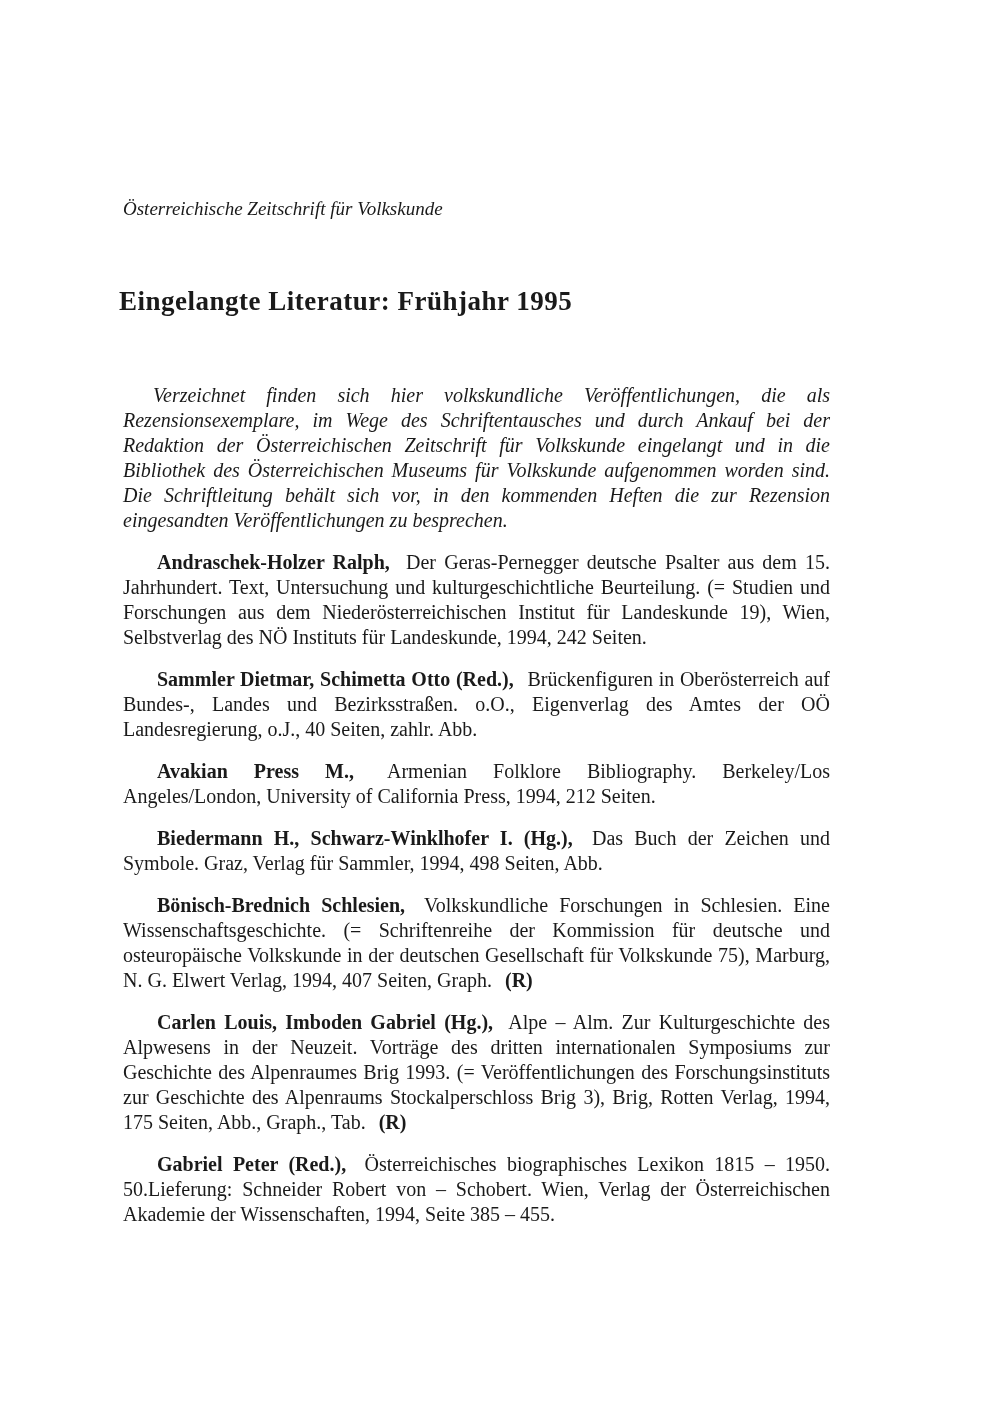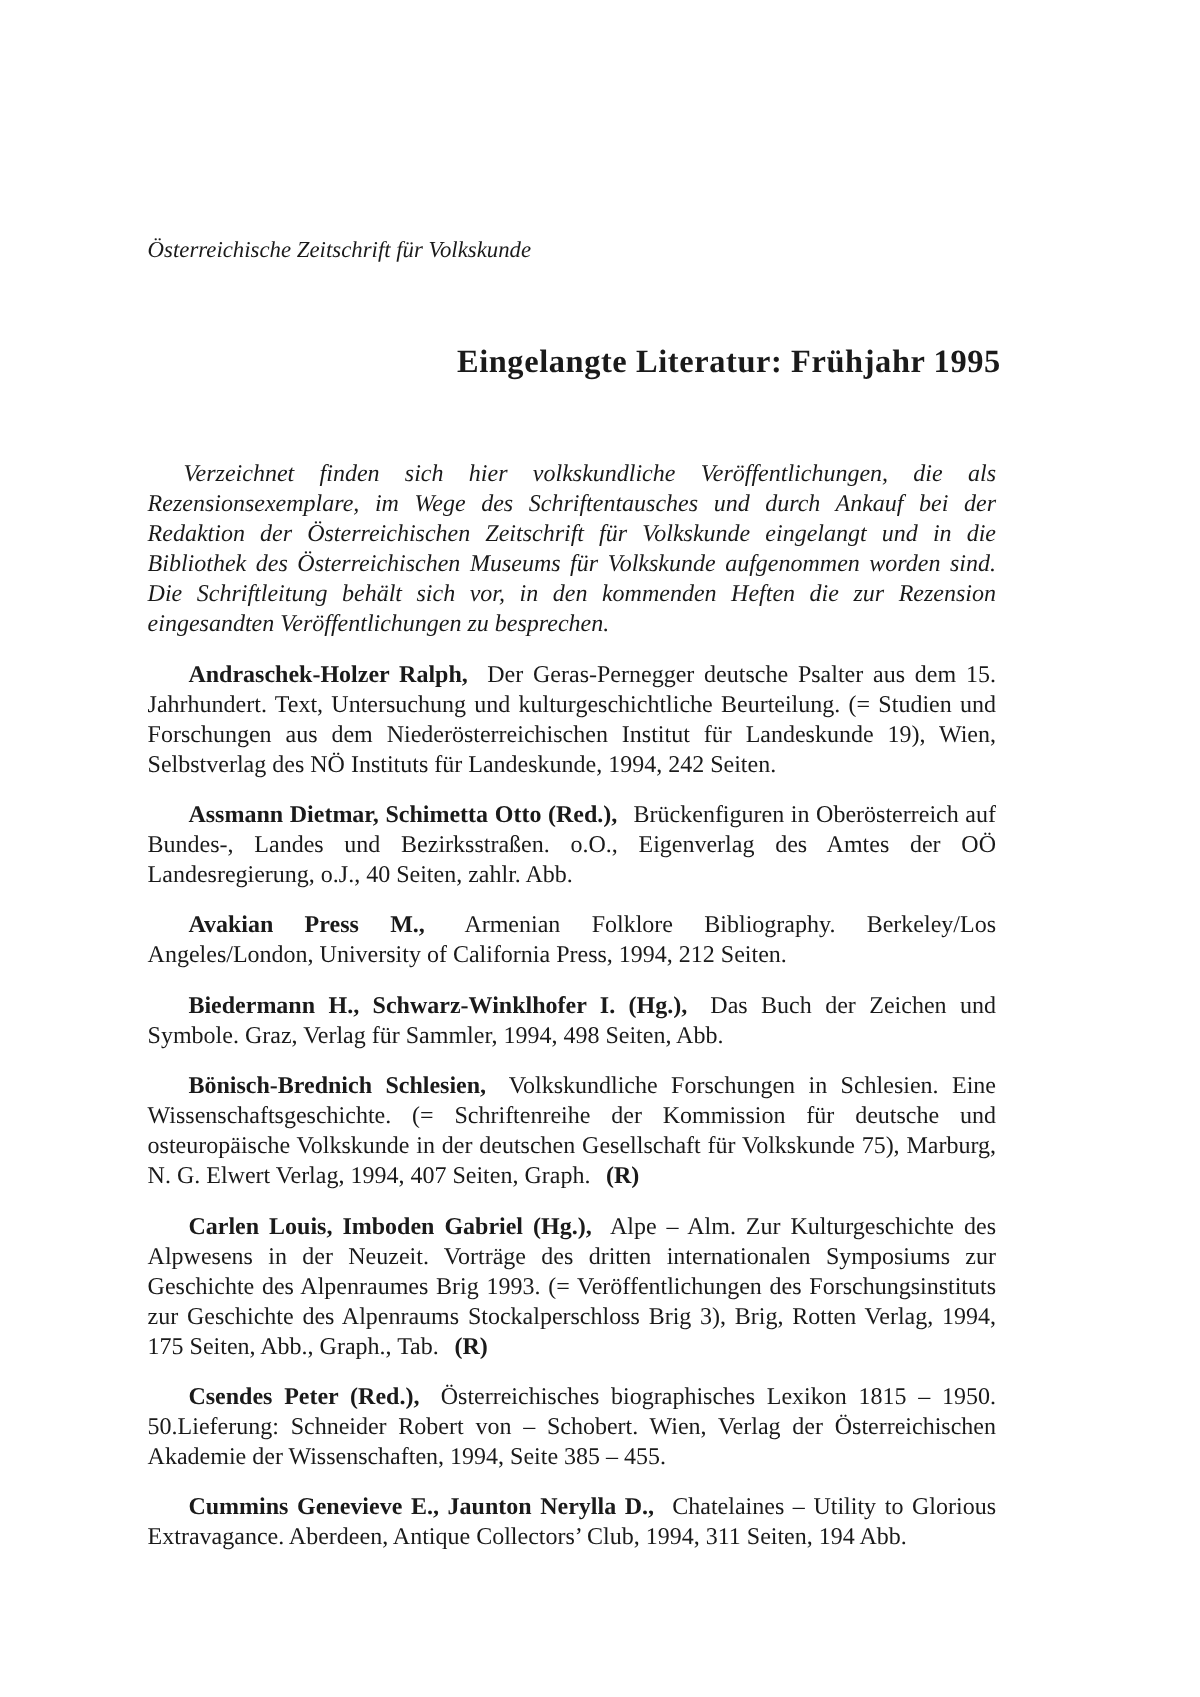--- a/index.html
+++ b/index.html
@@ -29,21 +29,21 @@
     display: flex;
     justify-content: space-between;
     align-items: baseline;
     font-style: italic;
     font-size: 19px;
     line-height: 24px;
     white-space: nowrap;
   }
   .page-title {
     margin-top: 52px;
-    text-align: right;
+    text-align: left;
     font-weight: bold;
     font-size: 27px;
     line-height: 32px;
     letter-spacing: 0.5px;
   }
   .body-text {
     margin-top: 54px;
     font-size: 20px;
     line-height: 25px;
   }
@@ -67,29 +67,28 @@
     </div>
 
     <h1 class="page-title">Eingelangte Literatur: Frühjahr 1995</h1>
 
     <div class="body-text">
 
       <p class="para intro">Verzeichnet finden sich hier volkskundliche Veröffentlichungen, die als Rezensionsexemplare, im Wege des Schriftentausches und durch Ankauf bei der Redaktion der Österreichischen Zeitschrift für Volkskunde eingelangt und in die Bibliothek des Österreichischen Museums für Volkskunde aufgenommen worden sind. Die Schriftleitung behält sich vor, in den kommenden Heften die zur Rezension eingesandten Veröffentlichungen zu besprechen.</p>
 
       <p class="para entry"><span class="author">Andraschek-Holzer Ralph,</span><span> Der Geras-Pernegger deutsche Psalter aus dem 15. Jahrhundert. Text, Untersuchung und kulturgeschichtliche Beurteilung. (= Studien und Forschungen aus dem Niederösterreichischen Institut für Landeskunde 19), Wien, Selbstverlag des NÖ Instituts für Landeskunde, 1994, 242 Seiten.</span><span class="r-mark"></span></p>
 
-      <p class="para entry"><span class="author">Assmann Dietmar, Schimetta Otto (Red.),</span><span> Brückenfiguren in Oberösterreich auf Bundes-, Landes und Bezirksstraßen. o.O., Eigenverlag des Amtes der OÖ Landesregierung, o.J., 40 Seiten, zahlr. Abb.</span><span class="r-mark"></span></p>
+      <p class="para entry"><span class="author">Sammler Dietmar, Schimetta Otto (Red.),</span><span> Brückenfiguren in Oberösterreich auf Bundes-, Landes und Bezirksstraßen. o.O., Eigenverlag des Amtes der OÖ Landesregierung, o.J., 40 Seiten, zahlr. Abb.</span><span class="r-mark"></span></p>
 
       <p class="para entry"><span class="author">Avakian Press M.,</span><span> Armenian Folklore Bibliography. Berkeley/Los Angeles/London, University of California Press, 1994, 212 Seiten.</span><span class="r-mark"></span></p>
 
       <p class="para entry"><span class="author">Biedermann H., Schwarz-Winklhofer I. (Hg.),</span><span> Das Buch der Zeichen und Symbole. Graz, Verlag für Sammler, 1994, 498 Seiten, Abb.</span><span class="r-mark"></span></p>
 
       <p class="para entry"><span class="author">Bönisch-Brednich Schlesien,</span><span> Volkskundliche Forschungen in Schlesien. Eine Wissenschaftsgeschichte. (= Schriftenreihe der Kommission für deutsche und osteuropäische Volkskunde in der deutschen Gesellschaft für Volkskunde 75), Marburg, N. G. Elwert Verlag, 1994, 407 Seiten, Graph. </span><span class="r-mark">(R)</span></p>
 
       <p class="para entry"><span class="author">Carlen Louis, Imboden Gabriel (Hg.),</span><span> Alpe – Alm. Zur Kulturgeschichte des Alpwesens in der Neuzeit. Vorträge des dritten internationalen Symposiums zur Geschichte des Alpenraumes Brig 1993. (= Veröffentlichungen des Forschungsinstituts zur Geschichte des Alpenraums Stockalperschloss Brig 3), Brig, Rotten Verlag, 1994, 175 Seiten, Abb., Graph., Tab. </span><span class="r-mark">(R)</span></p>
 
-      <p class="para entry"><span class="author">Csendes Peter (Red.),</span><span> Österreichisches biographisches Lexikon 1815 – 1950. 50.Lieferung: Schneider Robert von – Schobert. Wien, Verlag der Österreichischen Akademie der Wissenschaften, 1994, Seite 385 – 455.</span><span class="r-mark"></span></p>
+      <p class="para entry"><span class="author">Gabriel Peter (Red.),</span><span> Österreichisches biographisches Lexikon 1815 – 1950. 50.Lieferung: Schneider Robert von – Schobert. Wien, Verlag der Österreichischen Akademie der Wissenschaften, 1994, Seite 385 – 455.</span><span class="r-mark"></span></p>
 
-      <p class="para entry"><span class="author">Cummins Genevieve E., Jaunton Nerylla D.,</span><span> Chatelaines – Utility to Glorious Extravagance. Aberdeen, Antique Collectors’ Club, 1994, 311 Seiten, 194 Abb.</span><span class="r-mark"></span></p>
 
     </div>
   </div>
 </div>
 
 </body></html>

